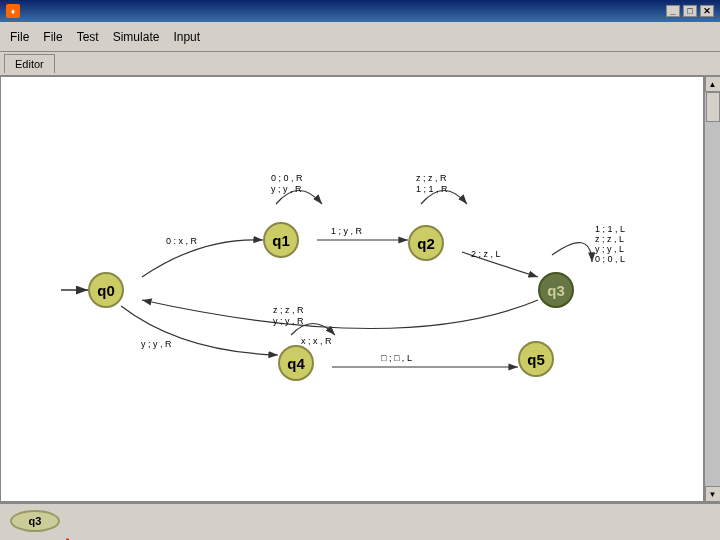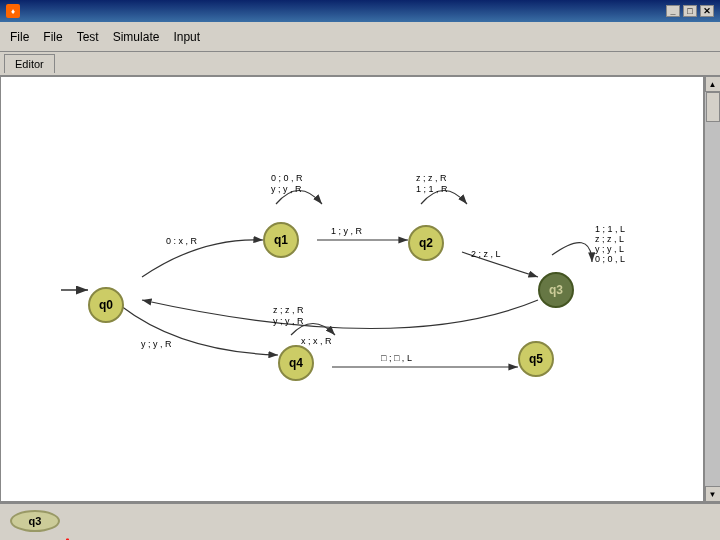--- a/index.html
+++ b/index.html
@@ -193,21 +193,21 @@
     .state-node {
       position: absolute;
       width: 36px;
       height: 36px;
       border-radius: 50%;
       background: #cccc66;
       border: 2px solid #888844;
       display: flex;
       align-items: center;
       justify-content: center;
-      font-size: 12px;
+      font-size: 15px;
       font-weight: bold;
     }
     .state-node.dark {
       background: #667744;
       color: #cccc99;
       border: 2px solid #445522;
     }
     .state-node.initial {
       
     }
@@ -291,21 +291,21 @@
       <text x="140" y="270" font-size="9" fill="#000">y ; y , R</text>
 
       <path d="M 290 258 Q 312 235 334 258" stroke="#333" stroke-width="1.2" fill="none" marker-end="url(#arrowhead)"></path>
       <text x="272" y="236" font-size="9" fill="#000">z ; z , R</text>
       <text x="272" y="247" font-size="9" fill="#000">y ; y , R</text>
 
       <line x1="331" y1="290" x2="517" y2="290" stroke="#333" stroke-width="1.2" marker-end="url(#arrowhead)"></line>
       <text x="380" y="284" font-size="9" fill="#000">□ ; □ , L</text>
     </svg>
 
-    <div class="state-node initial" style="left:87px;top:210px;text-align:center;">q0</div>
+    <div class="state-node initial" style="left:87px;top:195px;text-align:center;">q0</div>
     <div class="state-node" style="left:262px;top:145px;">q1</div>
     <div class="state-node" style="left:407px;top:148px;">q2</div>
     <div class="state-node dark" style="left:537px;top:195px;">q3</div>
     <div class="state-node" style="left:277px;top:268px;">q4</div>
     <div class="state-node" style="left:517px;top:264px;">q5</div>
   </div>
 
   <div id="scrollbar">
     <div class="scroll-btn">▲</div>
     <div class="scroll-track">

